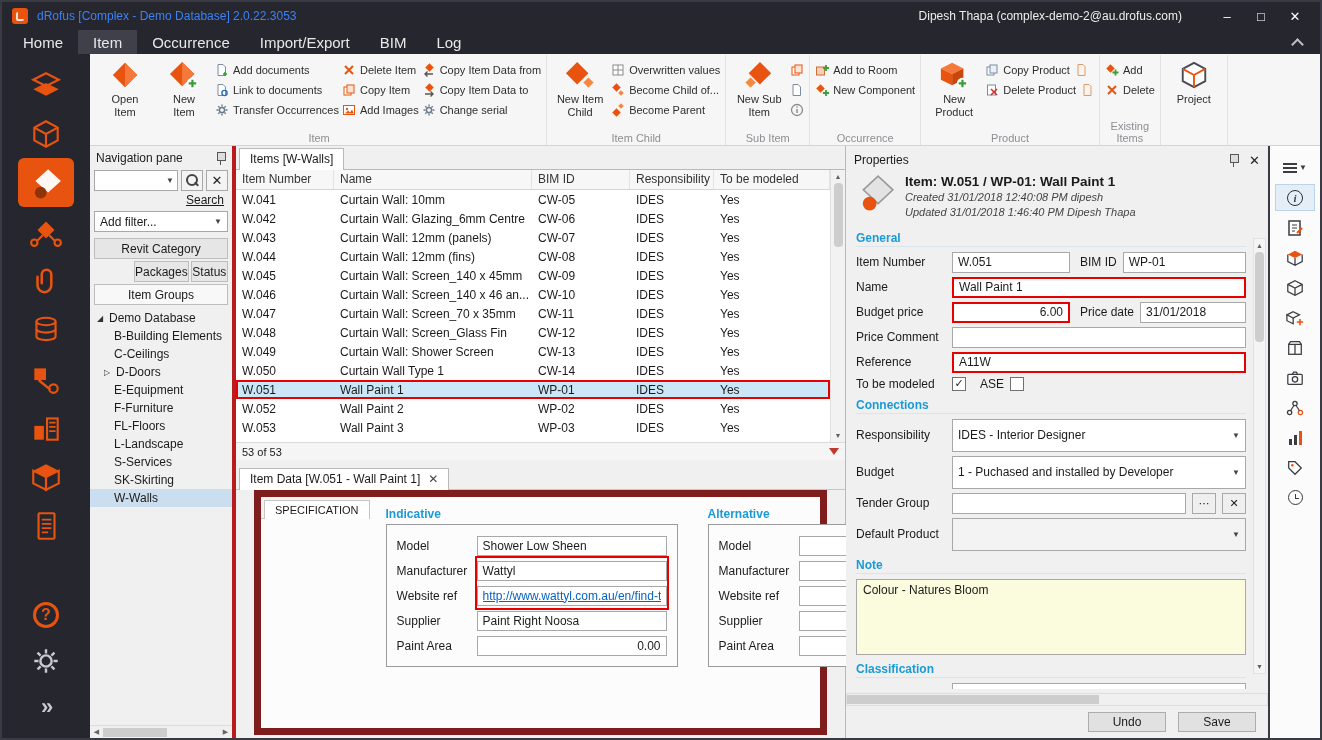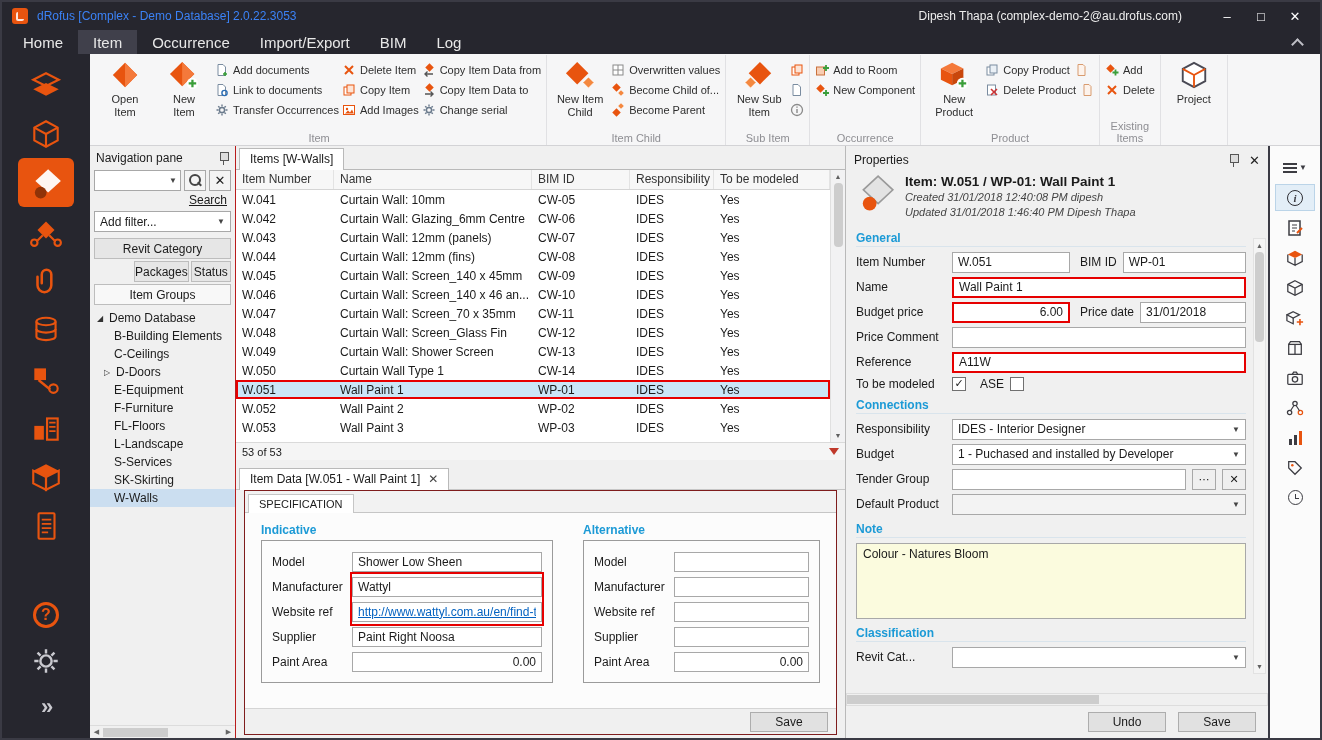--- a/index.html
+++ b/index.html
@@ -43,21 +43,21 @@
   .ribbon { height:92px; background:#F6F6F7; border-bottom:1px solid #D3D3D6; display:flex; flex:none; padding:1px 0 0 2px; }
   .rgroup { position:relative; border-right:1px solid #E1E1E4; padding:2px 5px 15px 5px; display:flex; gap:3px; align-items:flex-start; flex:none; }
   .rgroup-label { position:absolute; bottom:1px; left:0; right:0; text-align:center; font-size:11px; color:#8E8E93; }
   .bigbtn { width:56px; display:flex; flex-direction:column; align-items:center; text-align:center; font-size:11px; line-height:1.15; padding:3px 0 0; color:#2E2E2E; }
   .bigbtn svg { width:30px; height:30px; margin-bottom:3px; }
   .smallcol { display:flex; flex-direction:column; gap:6px; padding-top:6px; }
   .smallbtn { display:flex; align-items:center; gap:4px; font-size:11px; color:#2E2E2E; white-space:nowrap; }
   .mi { width:14px; height:14px; flex:none; }
 
   
-  .navpane { width:146px; background:#F0F0F0; border-right:1px solid #b91c1c; flex:none; display:flex; flex-direction:column; font-size:12px; }
+  .navpane { width:146px; background:#F0F0F0; border-right:4px solid #b91c1c; flex:none; display:flex; flex-direction:column; font-size:12px; }
   .nav-header { display:flex; align-items:center; padding:5px 6px 3px; }
   .nav-title { flex:1; }
   .pin { width:11px; height:14px; position:relative; }
   .pin::before { content:""; position:absolute; top:1px; left:2px; width:7px; height:7px; border:1px solid #555; background:#DDD; }
   .pin::after { content:""; position:absolute; top:9px; left:5px; width:1px; height:5px; background:#555; }
   .search-row { display:flex; align-items:center; gap:3px; padding:2px 4px 1px; }
   .search-combo { flex:1; height:21px; background:#fff; border:1px solid #A8A8A8; display:flex; align-items:center; padding:0 3px; }
   .combo-caret { margin-left:auto; font-size:8px; color:#444; }
   .iconbtn { width:22px; height:21px; border:1px solid #A8A8A8; background:#F4F4F4; display:flex; align-items:center; justify-content:center; }
   .mag { position:relative; width:13px; height:13px; }
@@ -95,21 +95,21 @@
   .tr { display:flex; height:19px; align-items:center; }
   .td { padding:0 6px; overflow:hidden; white-space:nowrap; }
   .tr.selected { background:#CBE6F7; outline:2px solid #E60000; outline-offset:-2px; }
   .vscroll { width:15px; background:#F2F2F3; border-left:1px solid #E0E0E0; display:flex; flex-direction:column; align-items:center; flex:none; }
   .vs-arrow { font-size:7px; color:#606060; padding:3px 0; }
   .vs-thumb { width:9px; height:64px; background:#CDCDCD; border-radius:4px; }
   .vs-fill { flex:1; }
   .status-row { height:18px; background:#F5F5F5; border-top:1px solid #DADADA; display:flex; align-items:center; padding:0 6px; font-size:11px; flex:none; }
   .funnel { margin-left:auto; width:0; height:0; border-left:5px solid transparent; border-right:5px solid transparent; border-top:7px solid #C0392B; position:relative; }
   .center-gap { height:6px; flex:none; }
-  .itemdata-panel { flex:1; margin:0 8px 3px; background:#FCFCFC; border:1px solid #7f1d1d; display:flex; flex-direction:column; min-height:0; }
+  .itemdata-panel { flex:1; margin:0 18px 3px; background:#FCFCFC; border:7px solid #7f1d1d; display:flex; flex-direction:row; min-height:0; }
   .spec-tabs { height:22px; background:#F2F2F2; border-bottom:1px solid #C6C6C6; display:flex; align-items:flex-end; padding-left:3px; flex:none; }
   .spec-tab { background:#FFF; border:1px solid #C6C6C6; border-bottom:none; padding:3px 10px; font-size:11px; position:relative; top:1px; }
   .spec-content { flex:1; padding:10px 16px 0; display:flex; gap:30px; min-height:0; }
   .group { width:292px; }
   .group-title { color:#1C9AD6; font-weight:bold; margin-bottom:3px; }
   .group-box { border:1px solid #9B9B9B; padding:8px 10px; position:relative; background:#FCFCFC; }
   .frow { display:flex; align-items:center; height:25px; }
   .flabel { width:80px; flex:none; }
   .finput { flex:1; height:20px; border:1px solid #A8A8A8; background:#fff; padding:0 5px; display:flex; align-items:center; overflow:hidden; white-space:nowrap; }
   .finput.num { justify-content:flex-end; }
@@ -127,21 +127,21 @@
   .pih-meta { font-style:italic; font-size:11px; color:#444; line-height:1.35; }
   .props-scroll { flex:1; padding:0 22px 0 10px; min-height:0; overflow:hidden; }
   .sec-title { color:#1C9AD6; font-weight:bold; margin:7px 0 5px; border-bottom:1px solid #D9E4EC; padding-bottom:1px; }
   .prow { display:flex; align-items:center; margin-bottom:4px; gap:6px; }
   .plabel { width:90px; flex:none; }
   .pinput { height:21px; border:1px solid #A8A8A8; background:#fff; padding:0 5px; display:flex; align-items:center; overflow:hidden; white-space:nowrap; }
   .grow { flex:1; min-width:0; }
   .w118 { width:118px; flex:none; }
   .num { justify-content:flex-end; }
   .red-box { border:2px solid #E60000; }
-  .combo { height:21px; border:1px solid #A8A8A8; background:#fff; padding:0 5px; display:flex; align-items:center; flex:1; min-width:0; overflow:hidden; white-space:nowrap; }
+  .combo { height:33px; border:1px solid #A8A8A8; background:#fff; padding:0 5px; display:flex; align-items:center; flex:1; min-width:0; overflow:hidden; white-space:nowrap; }
   .combo .caret { margin-left:auto; font-size:8px; color:#444; padding-left:6px; }
   .btn-sm { width:24px; height:21px; flex:none; background:#EFEFEF; border:1px solid #A8A8A8; display:flex; align-items:center; justify-content:center; font-size:11px; }
   .cb { width:14px; height:14px; border:1px solid #707070; background:#fff; display:flex; align-items:center; justify-content:center; font-size:11px; }
   .note-box { height:76px; background:#FBFBDE; border:1px solid #A8A8A8; padding:3px 6px; }
   .props-hscroll { height:13px; margin:4px 0 0; background:#F0F0F0; border:1px solid #DDD; display:flex; align-items:center; flex:none; }
   .props-btnrow { display:flex; justify-content:flex-end; gap:12px; padding:6px 12px 6px; flex:none; }
   .pv-scroll { position:absolute; right:2px; top:92px; bottom:64px; width:13px; background:#F4F4F4; border:1px solid #E2E2E2; display:flex; flex-direction:column; align-items:center; }
 
   
   .rightrail { width:52px; flex:none; background:#FBFBFB; border-left:2px solid #3A3A44; display:flex; flex-direction:column; align-items:center; padding-top:8px; gap:3px; }

